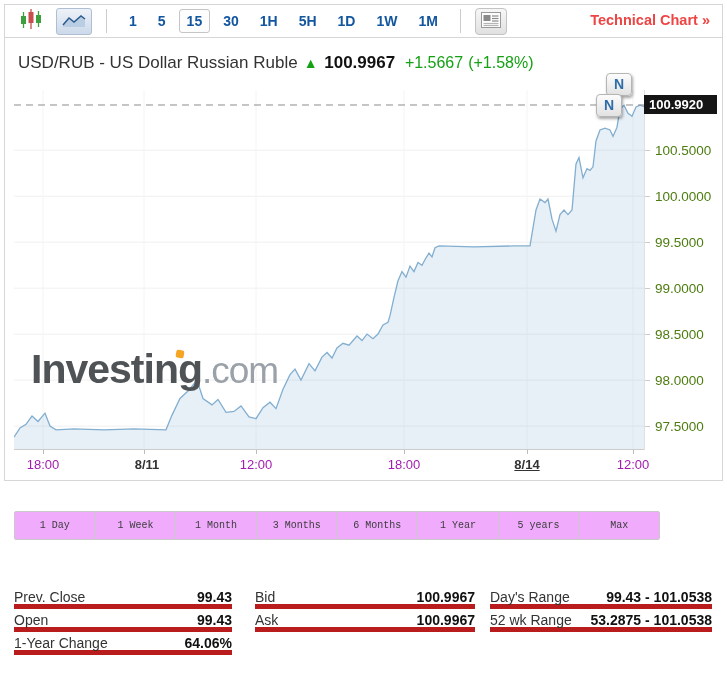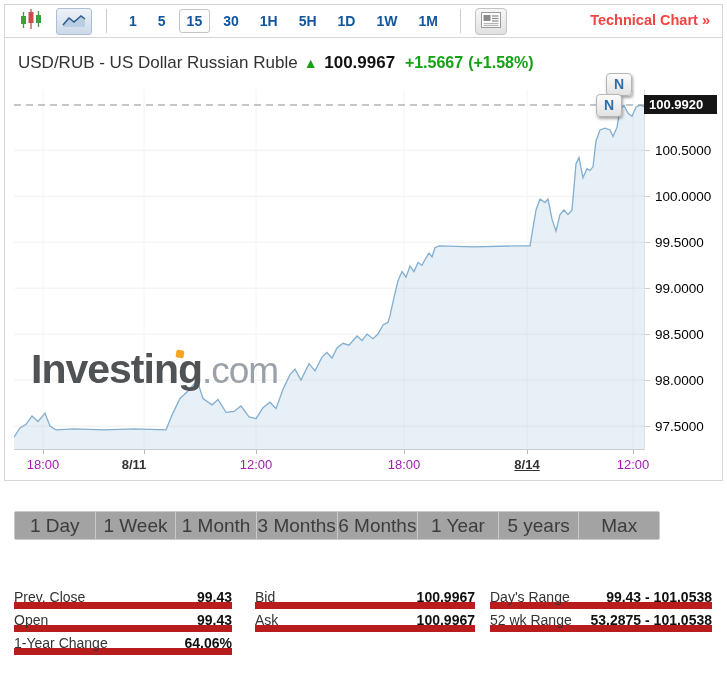--- a/index.html
+++ b/index.html
@@ -34,27 +34,27 @@
   .tech-link {
     position: absolute; right: 12px; top: 7px; color: #ef4444; font-weight: bold;
     font-size: 14.5px; text-decoration: none; cursor: pointer;
   }
 
   
   .title-row { height: 52px; padding: 15px 0 0 13px; font-size: 17px; white-space: nowrap; }
   .instrument { color: #333; }
   .up-arrow { color: #14a114; font-size: 14px; margin: 0 2px 0 6px; }
   .last-price { color: #111; font-weight: bold; }
-  .change, .change-pct { color: #14a114; font-weight: bold; font-size: 16px; margin-left: 5px; text-align: right; }
+  .change, .change-pct { color: #14a114; font-weight: normal; font-size: 16px; margin-left: 5px; text-align: right; }
 
   
   .chart-wrap { position: relative; height: 390px; }
   .plot-svg { position: absolute; left: 9px; top: 0; width: 631px; height: 360px; cursor: crosshair; }
   .y-axis { position: absolute; left: 0; top: 0; width: 717px; height: 360px; pointer-events: none; }
-  .y-label { position: absolute; left: 650px; font-size: 13.5px; color: #000000; }
+  .y-label { position: absolute; left: 650px; font-size: 13.5px; color: #4d7c0f; }
   .y-tick { position: absolute; left: 640px; width: 5px; height: 1px; background: #ccc; }
   .price-badge {
     position: absolute; left: 639px; top: 5px; width: 73px; height: 19px;
     background: #151515; color: #fff; font-size: 13px; font-weight: bold;
     line-height: 19px; padding-left: 5px;
   }
   .x-axis { position: absolute; left: 0; top: 360px; width: 646px; height: 28px; overflow: hidden; }
   .x-label { position: absolute; top: 7px; transform: translateX(-50%); font-size: 13px; color: #a21caf; white-space: nowrap; }
   .x-label.bold { font-weight: bold; color: #333; }
   .x-tick { position: absolute; top: 0; width: 1px; height: 4px; background: #bbb; }
@@ -70,34 +70,34 @@
   .wm-main { font-size: 41px; font-weight: bold; color: #4f5356; letter-spacing: -1px; position: relative; }
   .wm-dot { position: absolute; width: 8px; height: 8px; background: #f6a522; border-radius: 2px; transform: rotate(10deg); left: 145px; top: 4px; }
   .wm-suffix { font-size: 37px; color: #9ba1a8; letter-spacing: -1px; }
 
   
   .period-bar {
     margin: 30px 0 0 14px; width: 646px; height: 29px; display: flex;
     border: 1px solid #c9c9c9; border-radius: 2px; background: #fff;
   }
   .period-btn {
-    flex: 1; border: none; border-right: 1px solid #c9c9c9; background: #a3a3a3;
-    font-size: 19px; color: #3c3c3c; cursor: pointer; font-family: Liberation Sans, sans-serif;
+    flex: 1; border: none; border-right: 1px solid #c9c9c9; background: #f0abfc;
+    font-size: 10px; color: #3c3c3c; cursor: pointer; font-family: Liberation Mono, monospace;
   }
   .period-btn:last-child { border-right: none; }
 
   
   .stats { margin: 46px 14px 0; display: flex; }
   .stat-col { display: flex; flex-direction: column; }
   .stat-col.c1 { width: 218px; margin-right: 23px; }
   .stat-col.c2 { width: 220px; margin-right: 15px; }
   .stat-col.c3 { width: 222px; }
   .stat-row {
     display: flex; justify-content: space-between; align-items: baseline;
-    padding: 3px 0 4px; border-bottom: 7px solid #b91c1c; font-size: 14px; height: 23px;
+    padding: 3px 0 4px; border-bottom: 5px solid #b91c1c; font-size: 14px; height: 23px;
   }
   .stat-label { color: #333; }
   .stat-value { color: #111; font-weight: bold; }
 </style>
 </head>
 <body>
 
 <div class="widget">
 
   <div class="toolbar">
@@ -190,21 +190,21 @@
         <div class="y-label" style="top: 237.138px;">98.5000</div>
         <div class="y-tick" style="top: 290.115px;"></div>
         <div class="y-label" style="top: 283.115px;">98.0000</div>
         <div class="y-tick" style="top: 336.092px;"></div>
         <div class="y-label" style="top: 329.092px;">97.5000</div>
       </div>
     <div class="x-axis">
         <div class="x-tick" style="left: 38px;"></div>
         <div class="x-label" style="left: 38px;">18:00</div>
         <div class="x-tick" style="left: 139px;"></div>
-        <div class="x-label bold" style="left: 129px;">8/11</div>
+        <div class="x-label bold" style="left: 142px;">8/11</div>
         <div class="x-tick" style="left: 251px;"></div>
         <div class="x-label" style="left: 251px;">12:00</div>
         <div class="x-tick" style="left: 399px;"></div>
         <div class="x-label" style="left: 399px;">18:00</div>
         <div class="x-tick" style="left: 522px;"></div>
         <div class="x-label bold" style="left: 522px; text-decoration: underline;">8/14</div>
         <div class="x-tick" style="left: 628px;"></div>
         <div class="x-label" style="left: 628px;">12:00</div>
       </div>
     <div class="price-badge">100.9920</div>

